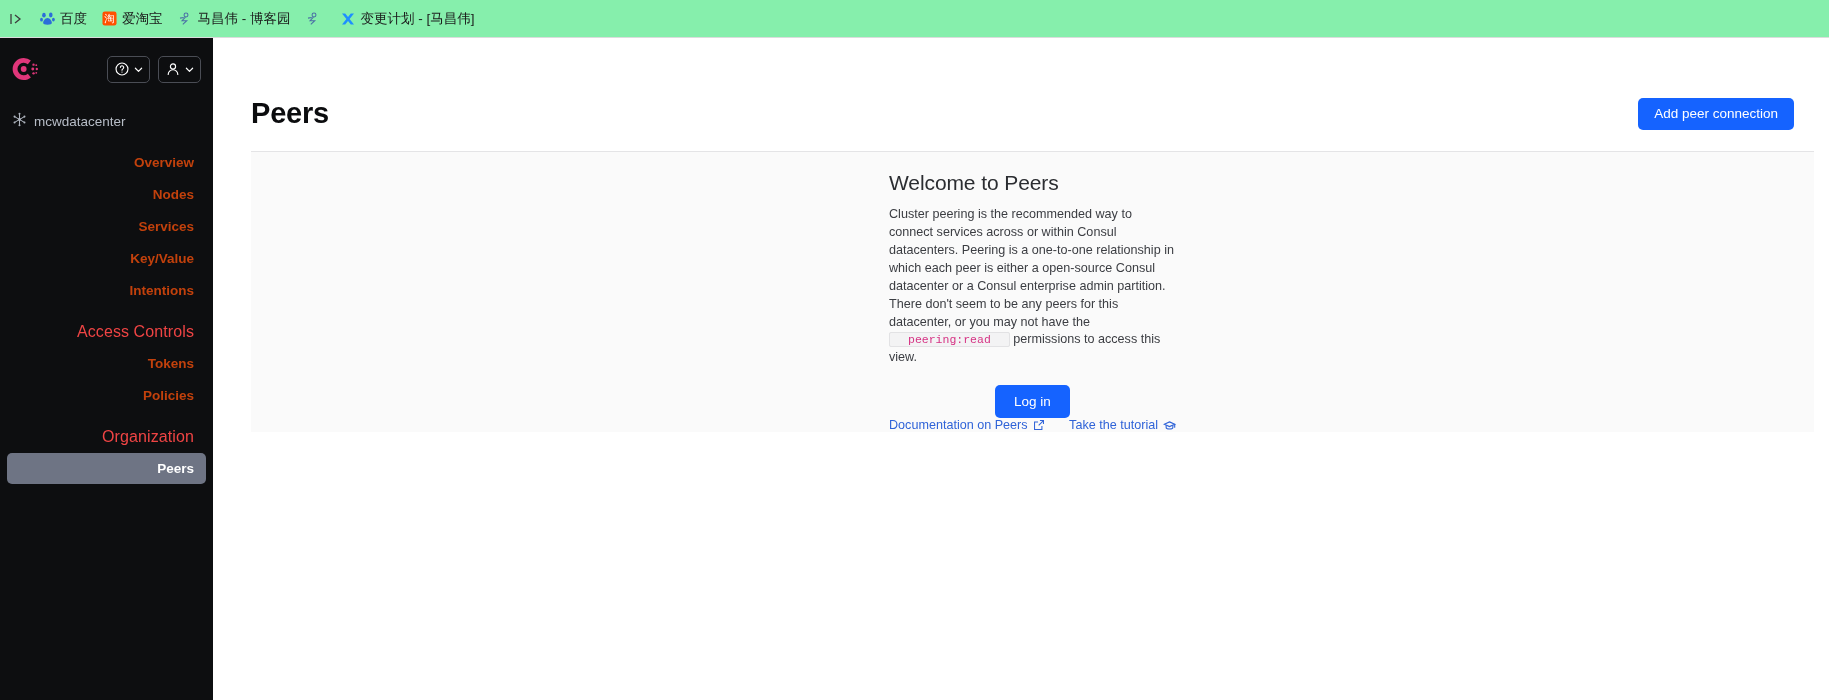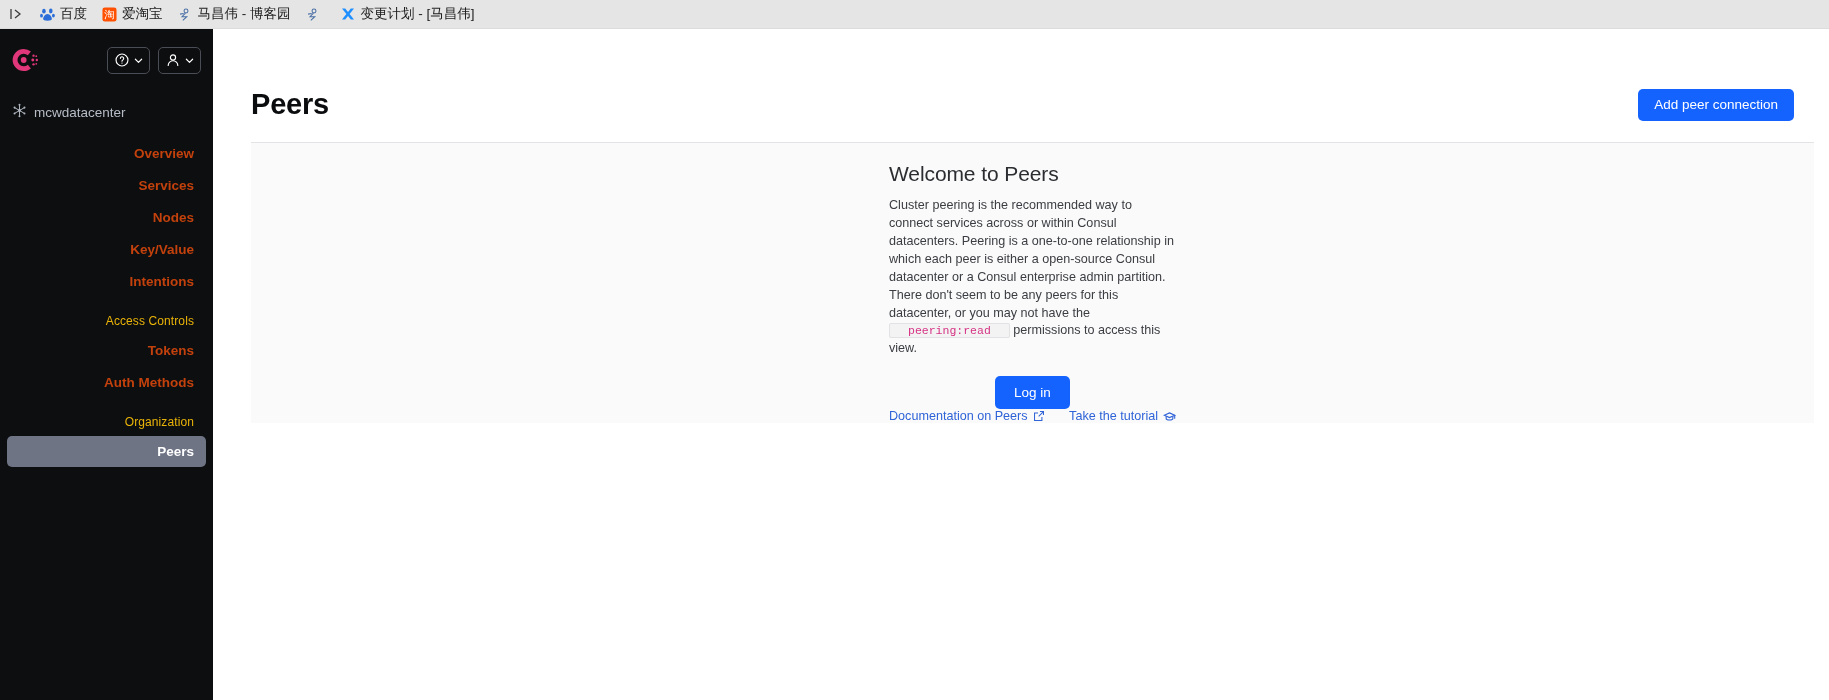--- a/index.html
+++ b/index.html
@@ -6,22 +6,22 @@
   html, body {
     width: 1829px;
     height: 700px;
     overflow: hidden;
     font-family: "Liberation Sans", sans-serif;
     background: #ffffff;
   }
 
   
   .bookmarks-bar {
-    height: 29px;
-    background: #e5e5e5;
+    height: 38px;
+    background: #86efac;
     border-bottom: 1px solid #dcdcdc;
     display: flex;
     align-items: center;
     padding: 0 6px;
     gap: 0px;
     white-space: nowrap;
   }
   .bm-chevrons {
     display: flex;
     align-items: center;
@@ -99,22 +99,22 @@
     font-weight: 700;
     color: #c2410c;
     padding: 9px 12px;
     margin: 1px 7px;
     border-radius: 5px;
     cursor: pointer;
     line-height: 13px;
   }
   .nav-item.active { background: #6e7484; color: #ffffff; }
   .nav-section {
-    font-size: 12px;
-    color: #eab308;
+    font-size: 16px;
+    color: #ef4444;
     padding: 16px 12px 6px 12px;
     margin: 0 7px;
     font-weight: 400;
     letter-spacing: 0.1px;
   }
 
   
   .main { flex: 1; background: #ffffff; position: relative; }
   .main-header {
     display: flex;
@@ -325,28 +325,28 @@
           <circle cx="13.3" cy="4.9" r="1.1" fill="#aeb4be" stroke="none"></circle>
           <circle cx="2.7" cy="11.1" r="1.1" fill="#aeb4be" stroke="none"></circle>
           <circle cx="13.3" cy="11.1" r="1.1" fill="#aeb4be" stroke="none"></circle>
         </svg>
       </span>
       <span class="dc-name">mcwdatacenter</span>
     </div>
 
     <div class="nav">
       <div class="nav-item">Overview</div>
+      <div class="nav-item">Nodes</div>
       <div class="nav-item">Services</div>
-      <div class="nav-item">Nodes</div>
       <div class="nav-item">Key/Value</div>
       <div class="nav-item">Intentions</div>
 
       <div class="nav-section">Access Controls</div>
       <div class="nav-item">Tokens</div>
-      <div class="nav-item">Auth Methods</div>
+      <div class="nav-item">Policies</div>
 
       <div class="nav-section">Organization</div>
       <div class="nav-item active">Peers</div>
     </div>
   </nav>
 
   <main class="main">
 
     <div class="main-header">
       <h1 class="page-title">Peers</h1>

